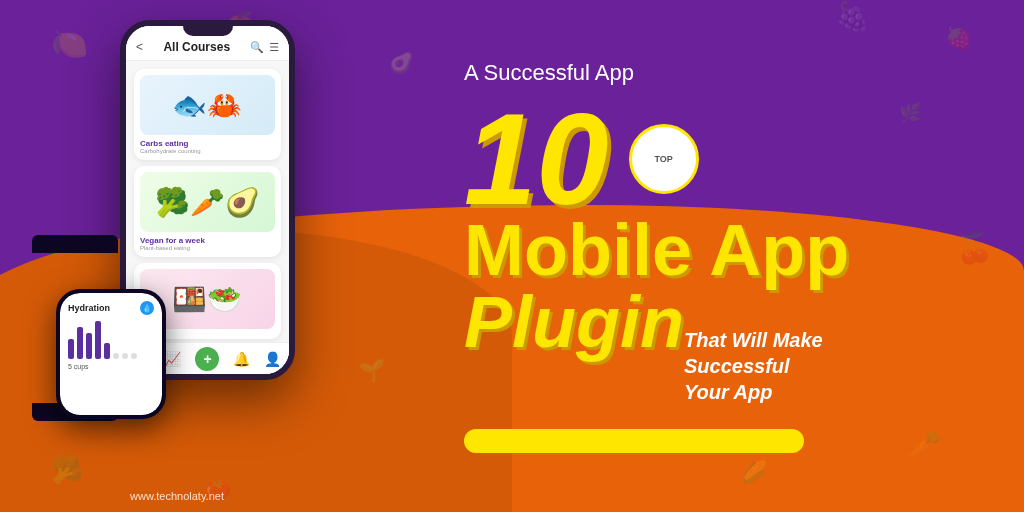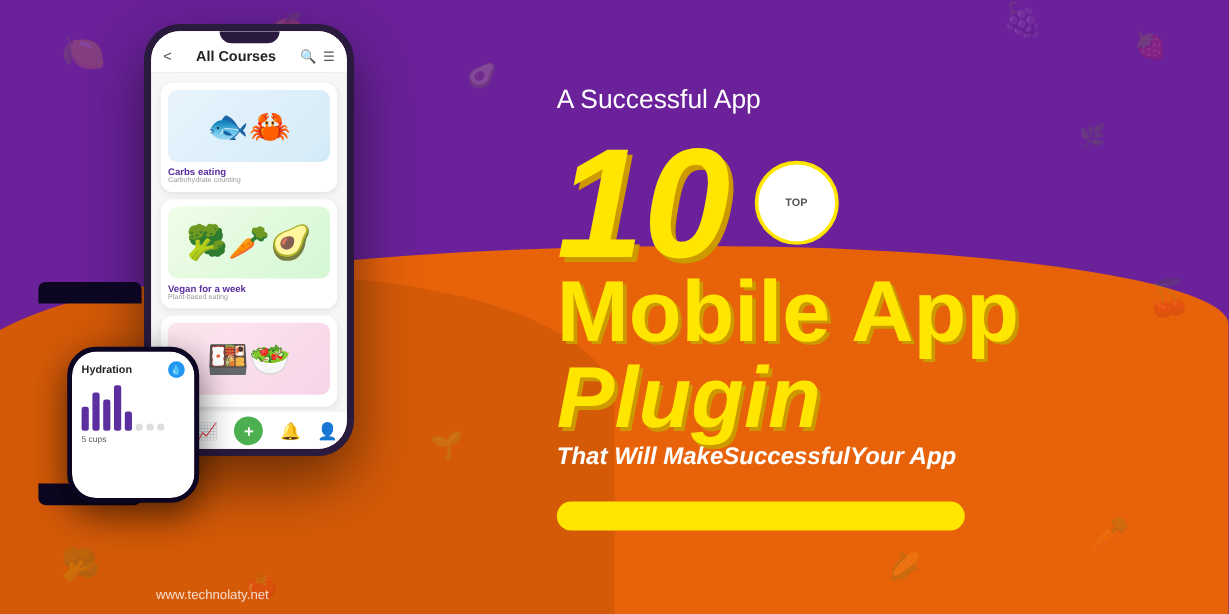--- a/index.html
+++ b/index.html
@@ -322,21 +322,21 @@
     .main-title-2 {
       font-size: 72px;
       font-weight: 900;
       color: #ffe600;
       font-style: italic;
       line-height: 1;
       text-shadow: 3px 3px 0 #cc9900;
     }
     .subtitle-block {
       display: flex;
-      flex-direction: row;
+      flex-direction: column;
     }
     .subtitle-text {
       font-size: 20px;
       font-weight: bold;
       color: #fff;
       font-style: italic;
       line-height: 1.3;
     }
     .yellow-bar {
       margin-top: 24px;

